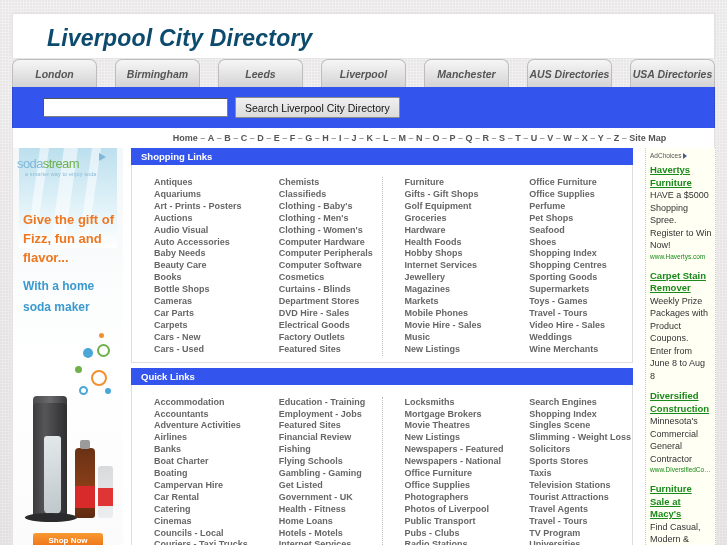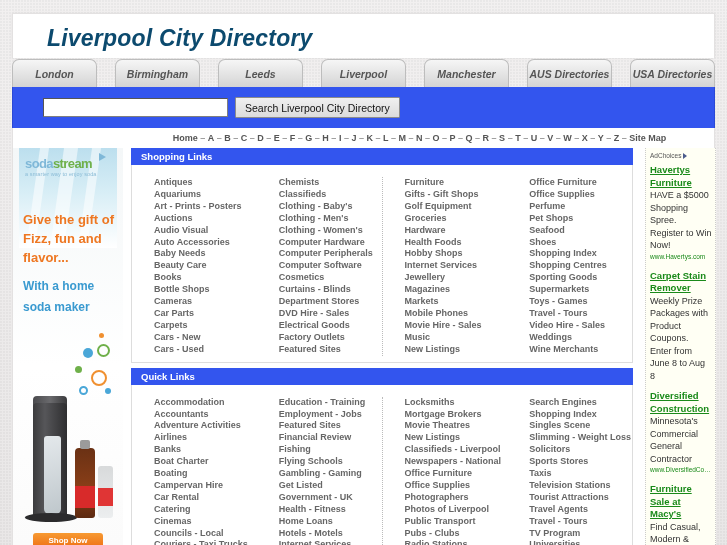--- a/index.html
+++ b/index.html
@@ -149,22 +149,22 @@
   .ss-sky {
     position: absolute; left: 6px; top: 0; width: 98px; height: 100px;
     background: linear-gradient(180deg, #bcdfee 0%, #d8eef6 45%, #ffffff 100%);
   }
   .ss-ray {
     position: absolute; top: 0; width: 9px; height: 100px;
     background: rgba(255,255,255,0.55);
     transform: skewX(-8deg);
   }
   .ss-logo {
-    position: absolute; left: 12px; top: 8px;
-    font-size: 13px; font-weight: bold; letter-spacing: -0.6px;
+    position: absolute; left: 4px; top: 8px;
+    font-size: 13px; font-weight: normal; letter-spacing: -0.6px;
     white-space: nowrap;
   }
   .ss-soda { color: #7fb8d8; }
   .ss-stream { color: #6fb04a; }
   .ss-tri {
     position: absolute; left: 86px; top: 5px;
     width: 0; height: 0;
     border-left: 7px solid #7fb8d8;
     border-top: 4px solid transparent;
     border-bottom: 4px solid transparent;
@@ -590,21 +590,21 @@
                 <a class="link-item">Hotels - Motels</a>
                 <a class="link-item">Internet Services</a>
               </div>
             </div>
             <div class="col-group">
               <div class="link-col">
                 <a class="link-item">Locksmiths</a>
                 <a class="link-item">Mortgage Brokers</a>
                 <a class="link-item">Movie Theatres</a>
                 <a class="link-item">New Listings</a>
-                <a class="link-item">Classifieds - Liverpool</a>
+                <a class="link-item">Newspapers - Featured</a>
                 <a class="link-item">Newspapers - National</a>
                 <a class="link-item">Office Furniture</a>
                 <a class="link-item">Office Supplies</a>
                 <a class="link-item">Photographers</a>
                 <a class="link-item">Photos of Liverpool</a>
                 <a class="link-item">Public Transport</a>
                 <a class="link-item">Pubs - Clubs</a>
                 <a class="link-item">Radio Stations</a>
               </div>
               <div class="link-col">

